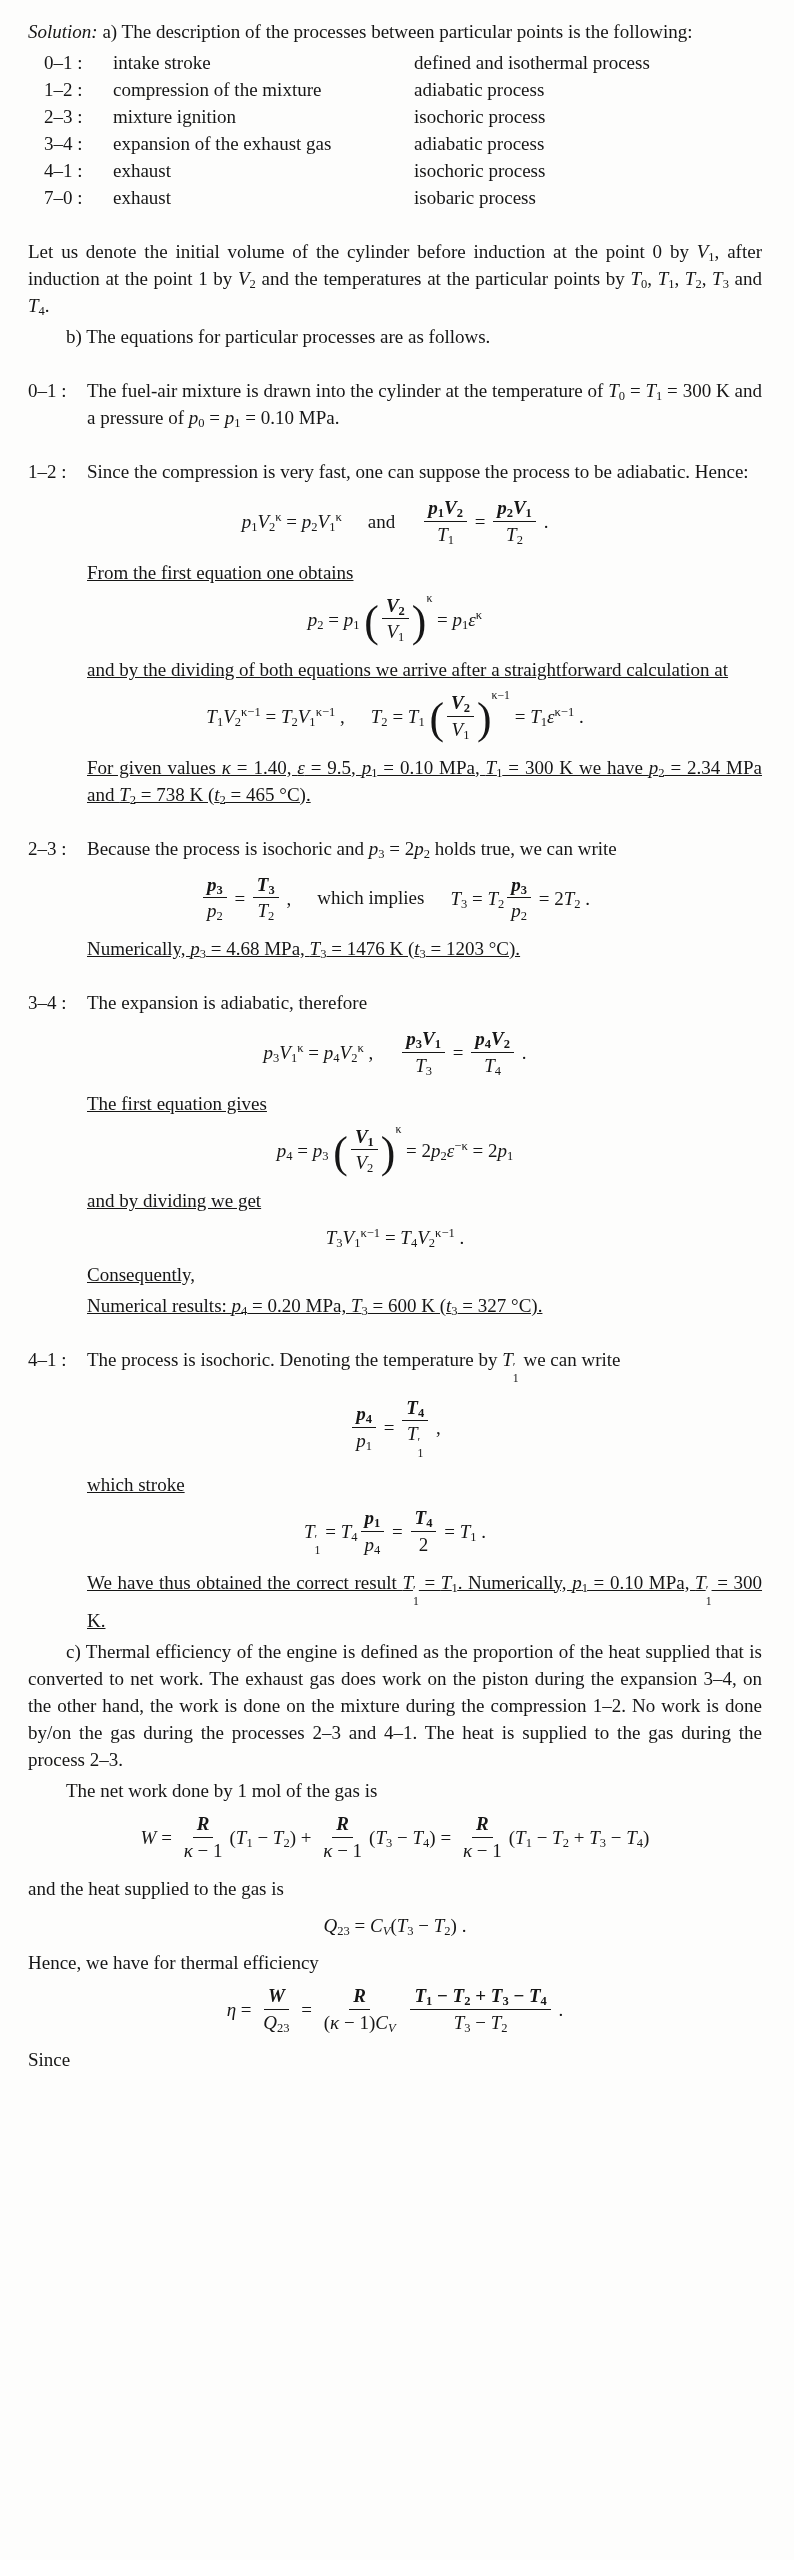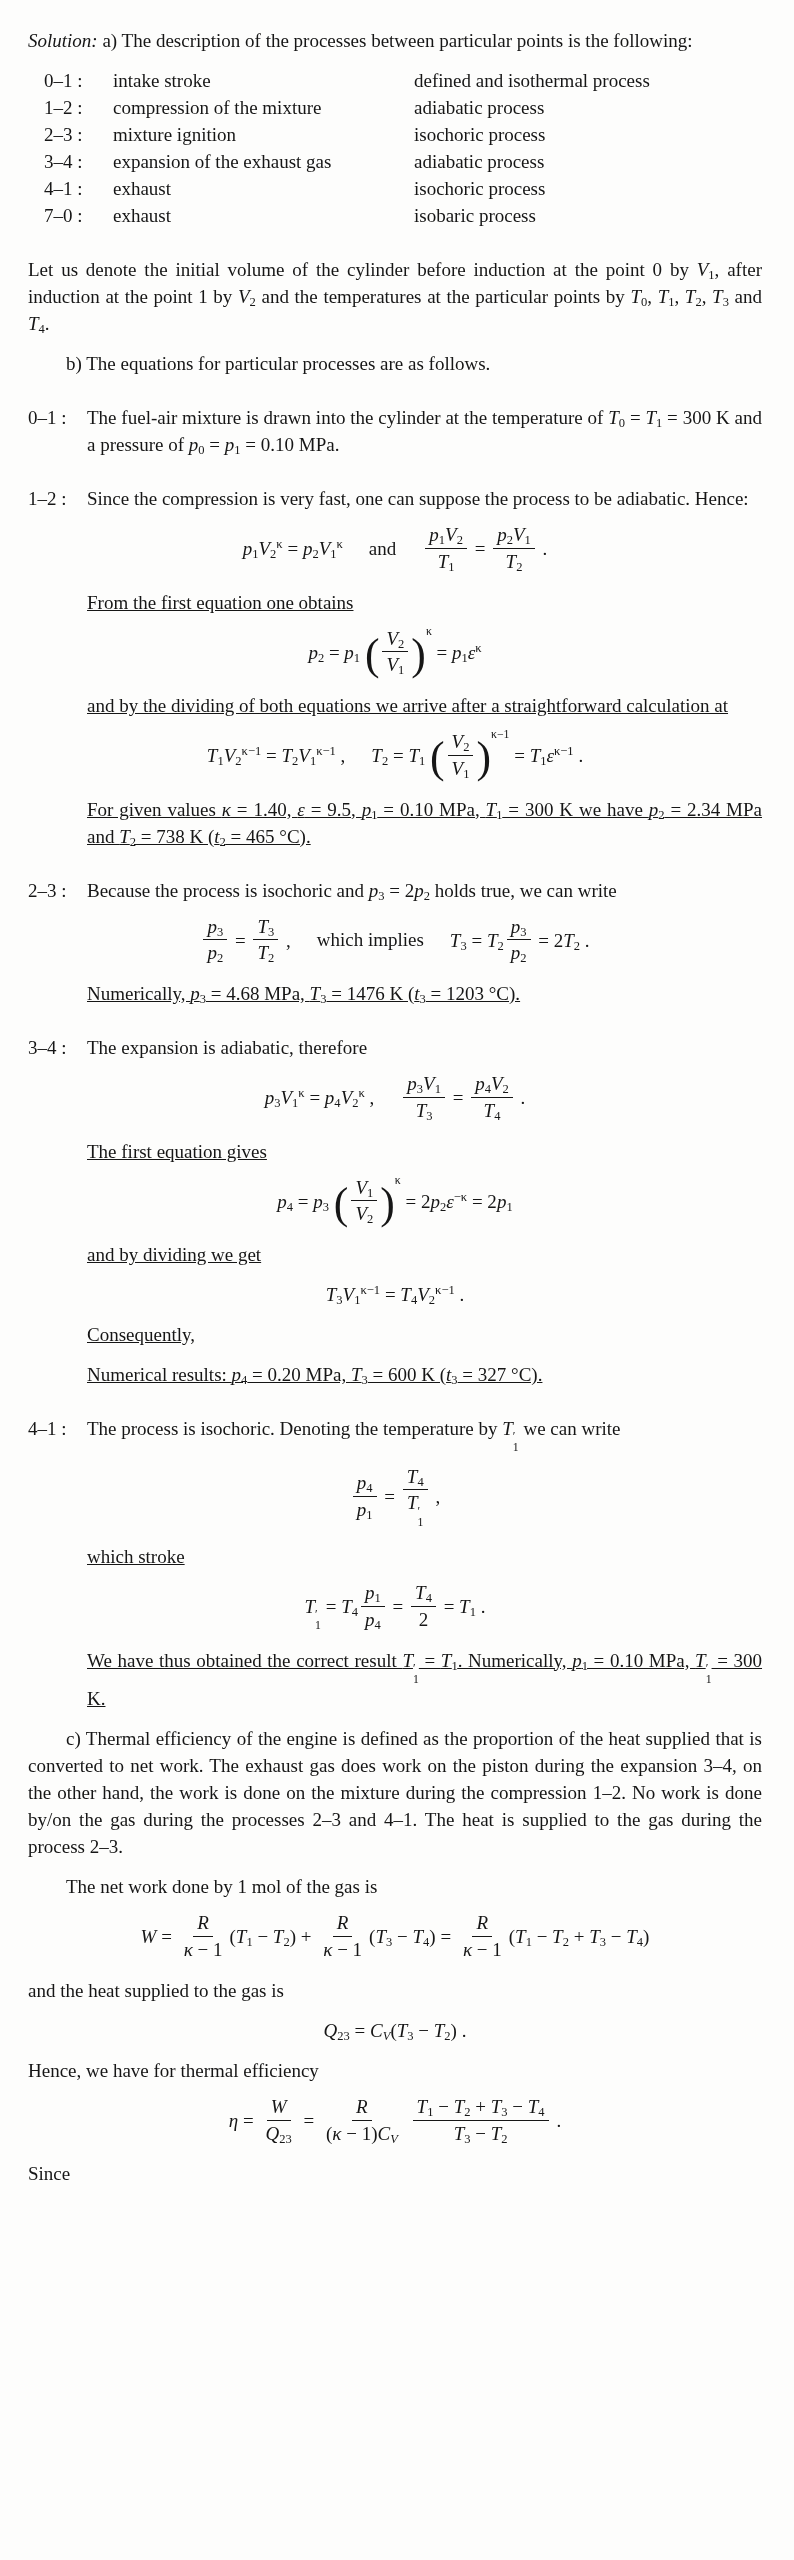--- a/index.html
+++ b/index.html
@@ -1,37 +1,37 @@
 <!DOCTYPE html>
 <html><head>
 <meta charset="utf-8">
 <style>
   html,body{margin:0;padding:0;background:#f4f4f2;}
   .page{
     width:794px;min-height:2560px;box-sizing:border-box;
     padding:14px 32px 40px 28px;background:#fdfdfc;color:#161616;
     font-family:"Liberation Serif",serif;font-size:19px;line-height:27px;
   }
-  p{margin:13px 0;}
+  p{margin:4px 0;}
   .just{text-align:justify;}
   .pind{text-indent:38px;}
   .ind{margin-left:59px;text-decoration:underline;}
   .lblock{display:flex;margin:27px 0 13px 0;}
   .plab{flex:0 0 59px;white-space:nowrap;}
   .pbody{flex:1;text-align:justify;}
   .ptable{display:grid;grid-template-columns:69px 301px auto;margin:4px 0 27px 16px;row-gap:0;}
   .ptable span{display:block;line-height:27px;}
   .eq{text-align:center;margin:10px 0;}
   i{font-style:italic;}
   sub,sup{font-size:0.66em;line-height:0;}
   sup{vertical-align:0.55em;}
   sub{vertical-align:-0.25em;}
   .fr{display:inline-flex;flex-direction:column;align-items:center;vertical-align:middle;
       margin:0 3px;text-align:center;line-height:1.25;position:relative;top:-2px;}
-  .fr .n{display:block;padding:0 4px 1px 4px;border-bottom:1.4px solid #161616;}
+  .fr .n{display:block;padding:0 4px 1px 4px;border-bottom:1.4px solid #161616;font-weight:bold;}
   .fr .d{display:block;padding:1px 4px 0 4px;}
   .bp{font-size:230%;line-height:0;vertical-align:middle;font-weight:400;}
   .hs{font-size:62%;position:relative;top:-1.45em;line-height:0;}
   .gap{display:inline-block;margin:0 26px;font-style:normal;}
   .wsp{display:inline-block;width:26px;}
   .ss{display:inline-flex;flex-direction:column;align-items:flex-start;font-size:62%;
       line-height:0.95;vertical-align:-0.45em;}
 </style>
 </head>
 <body>

